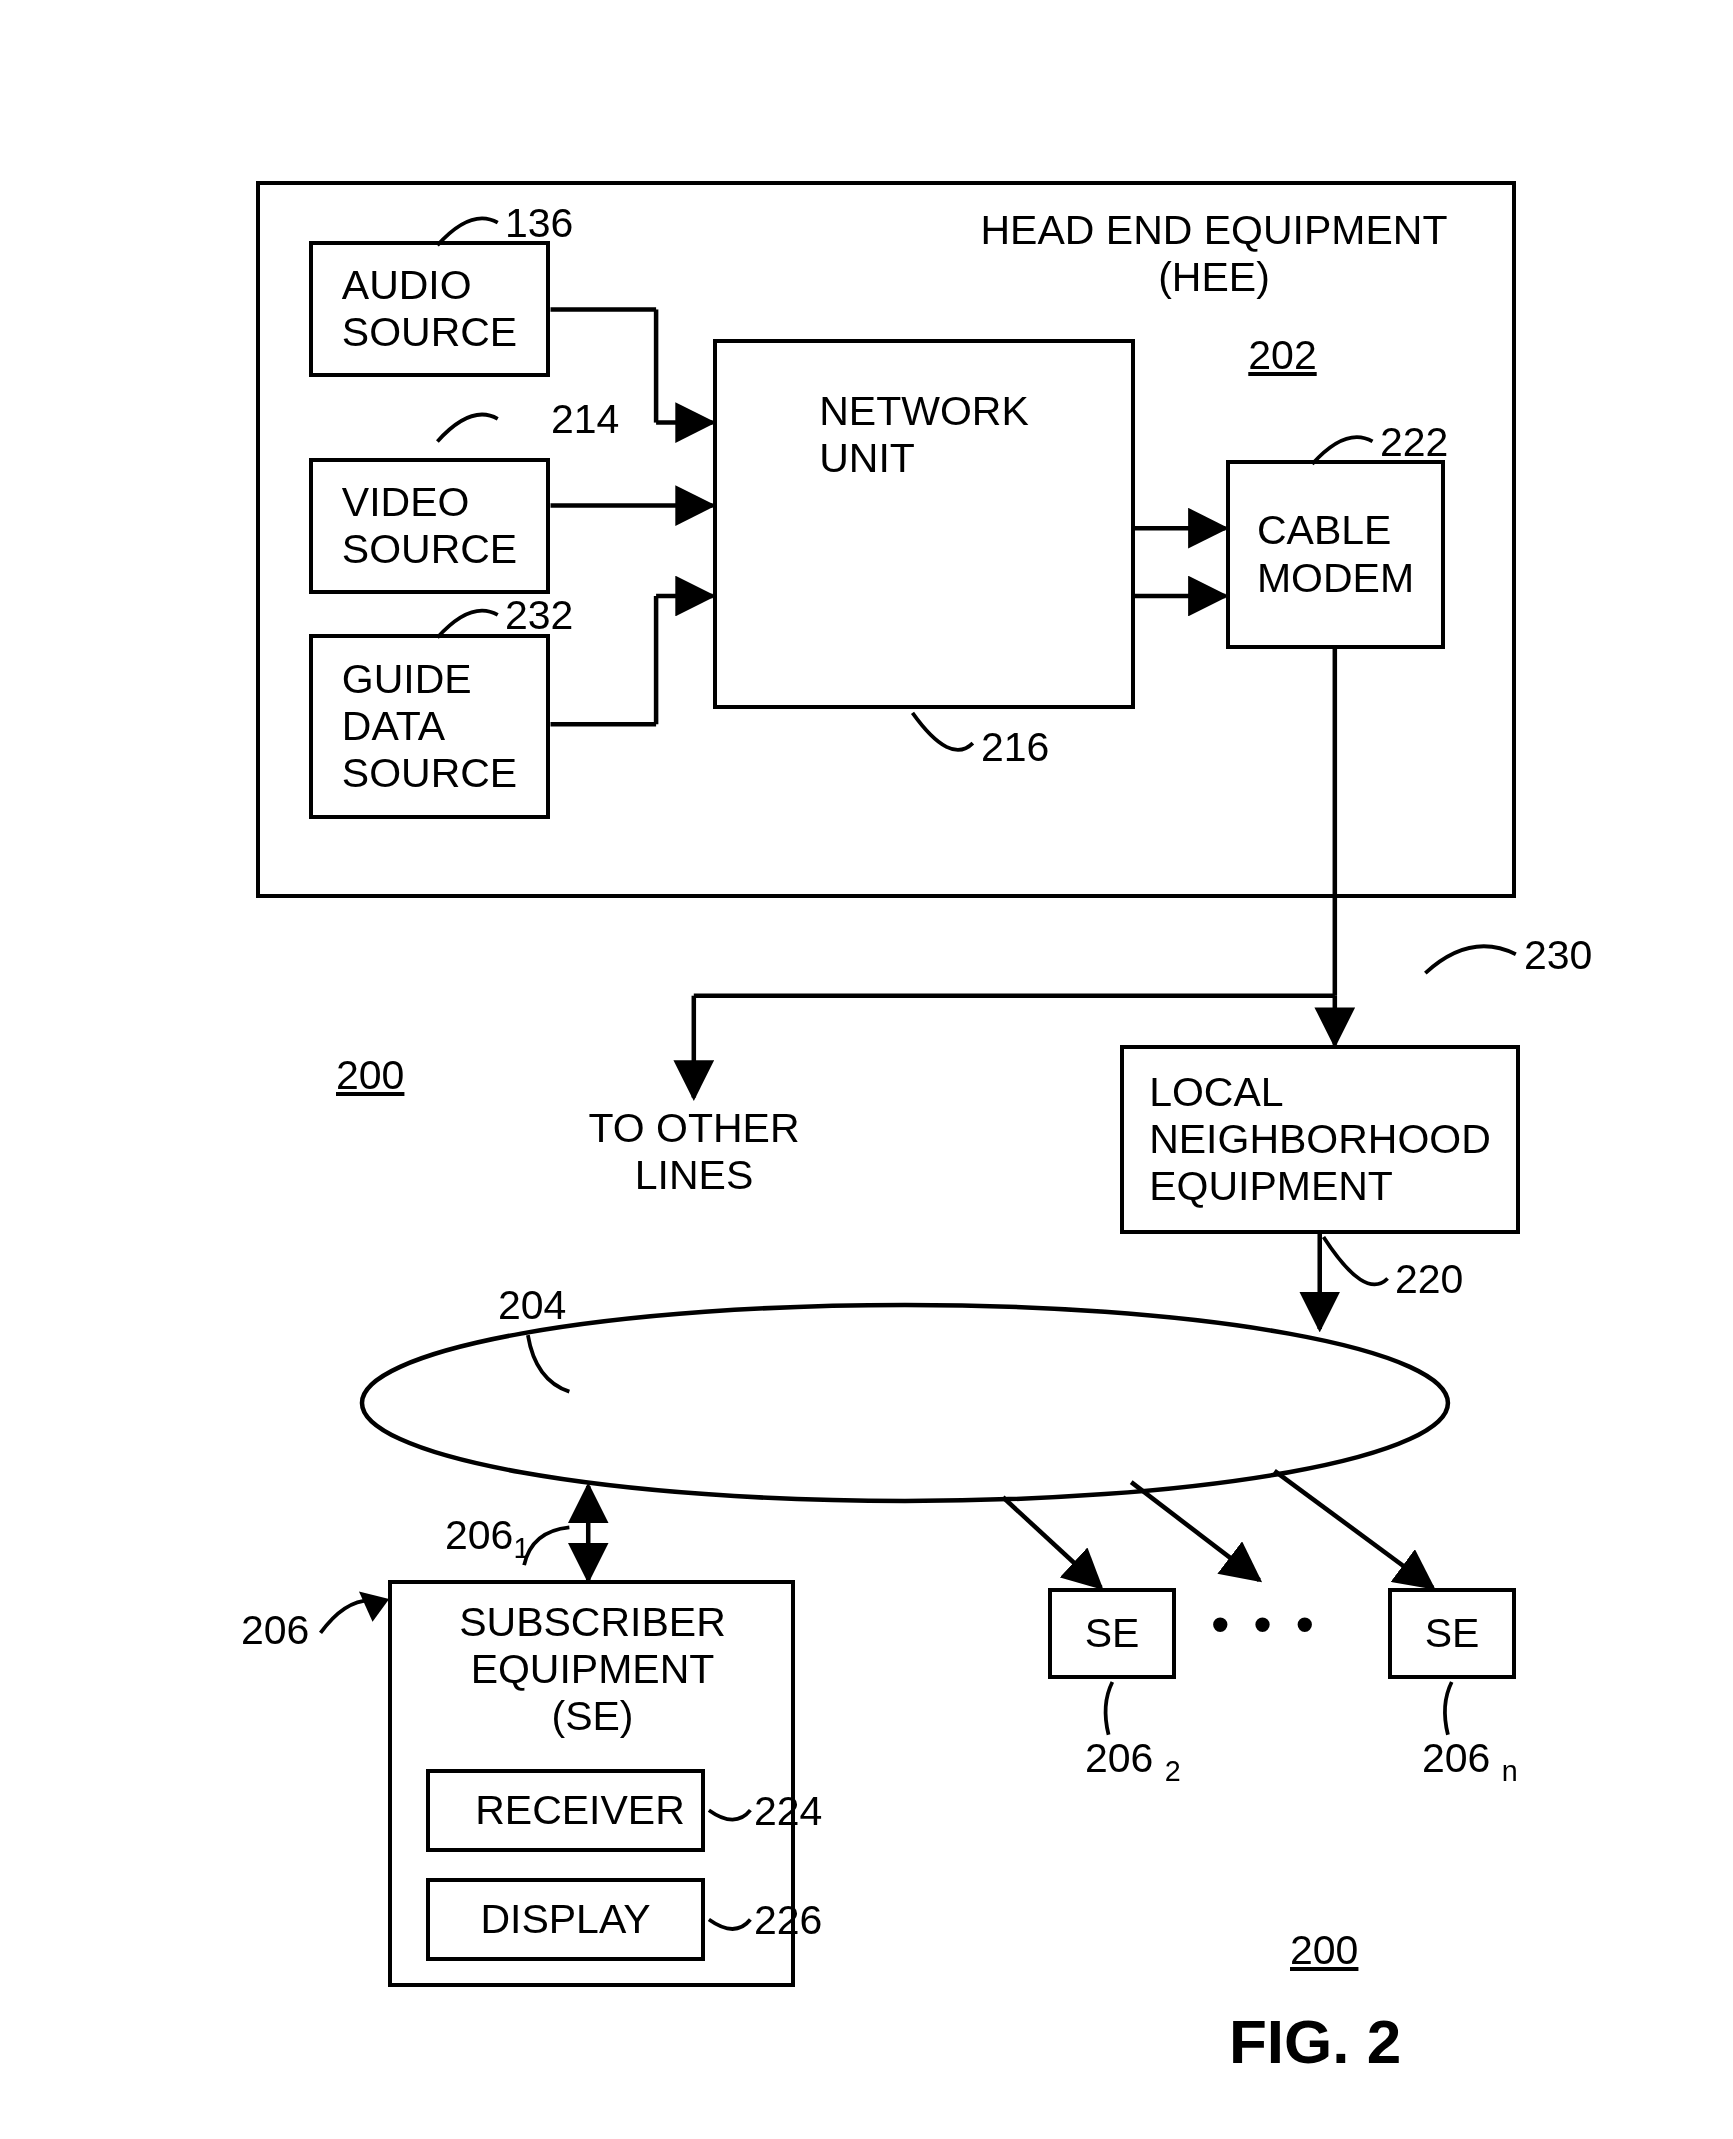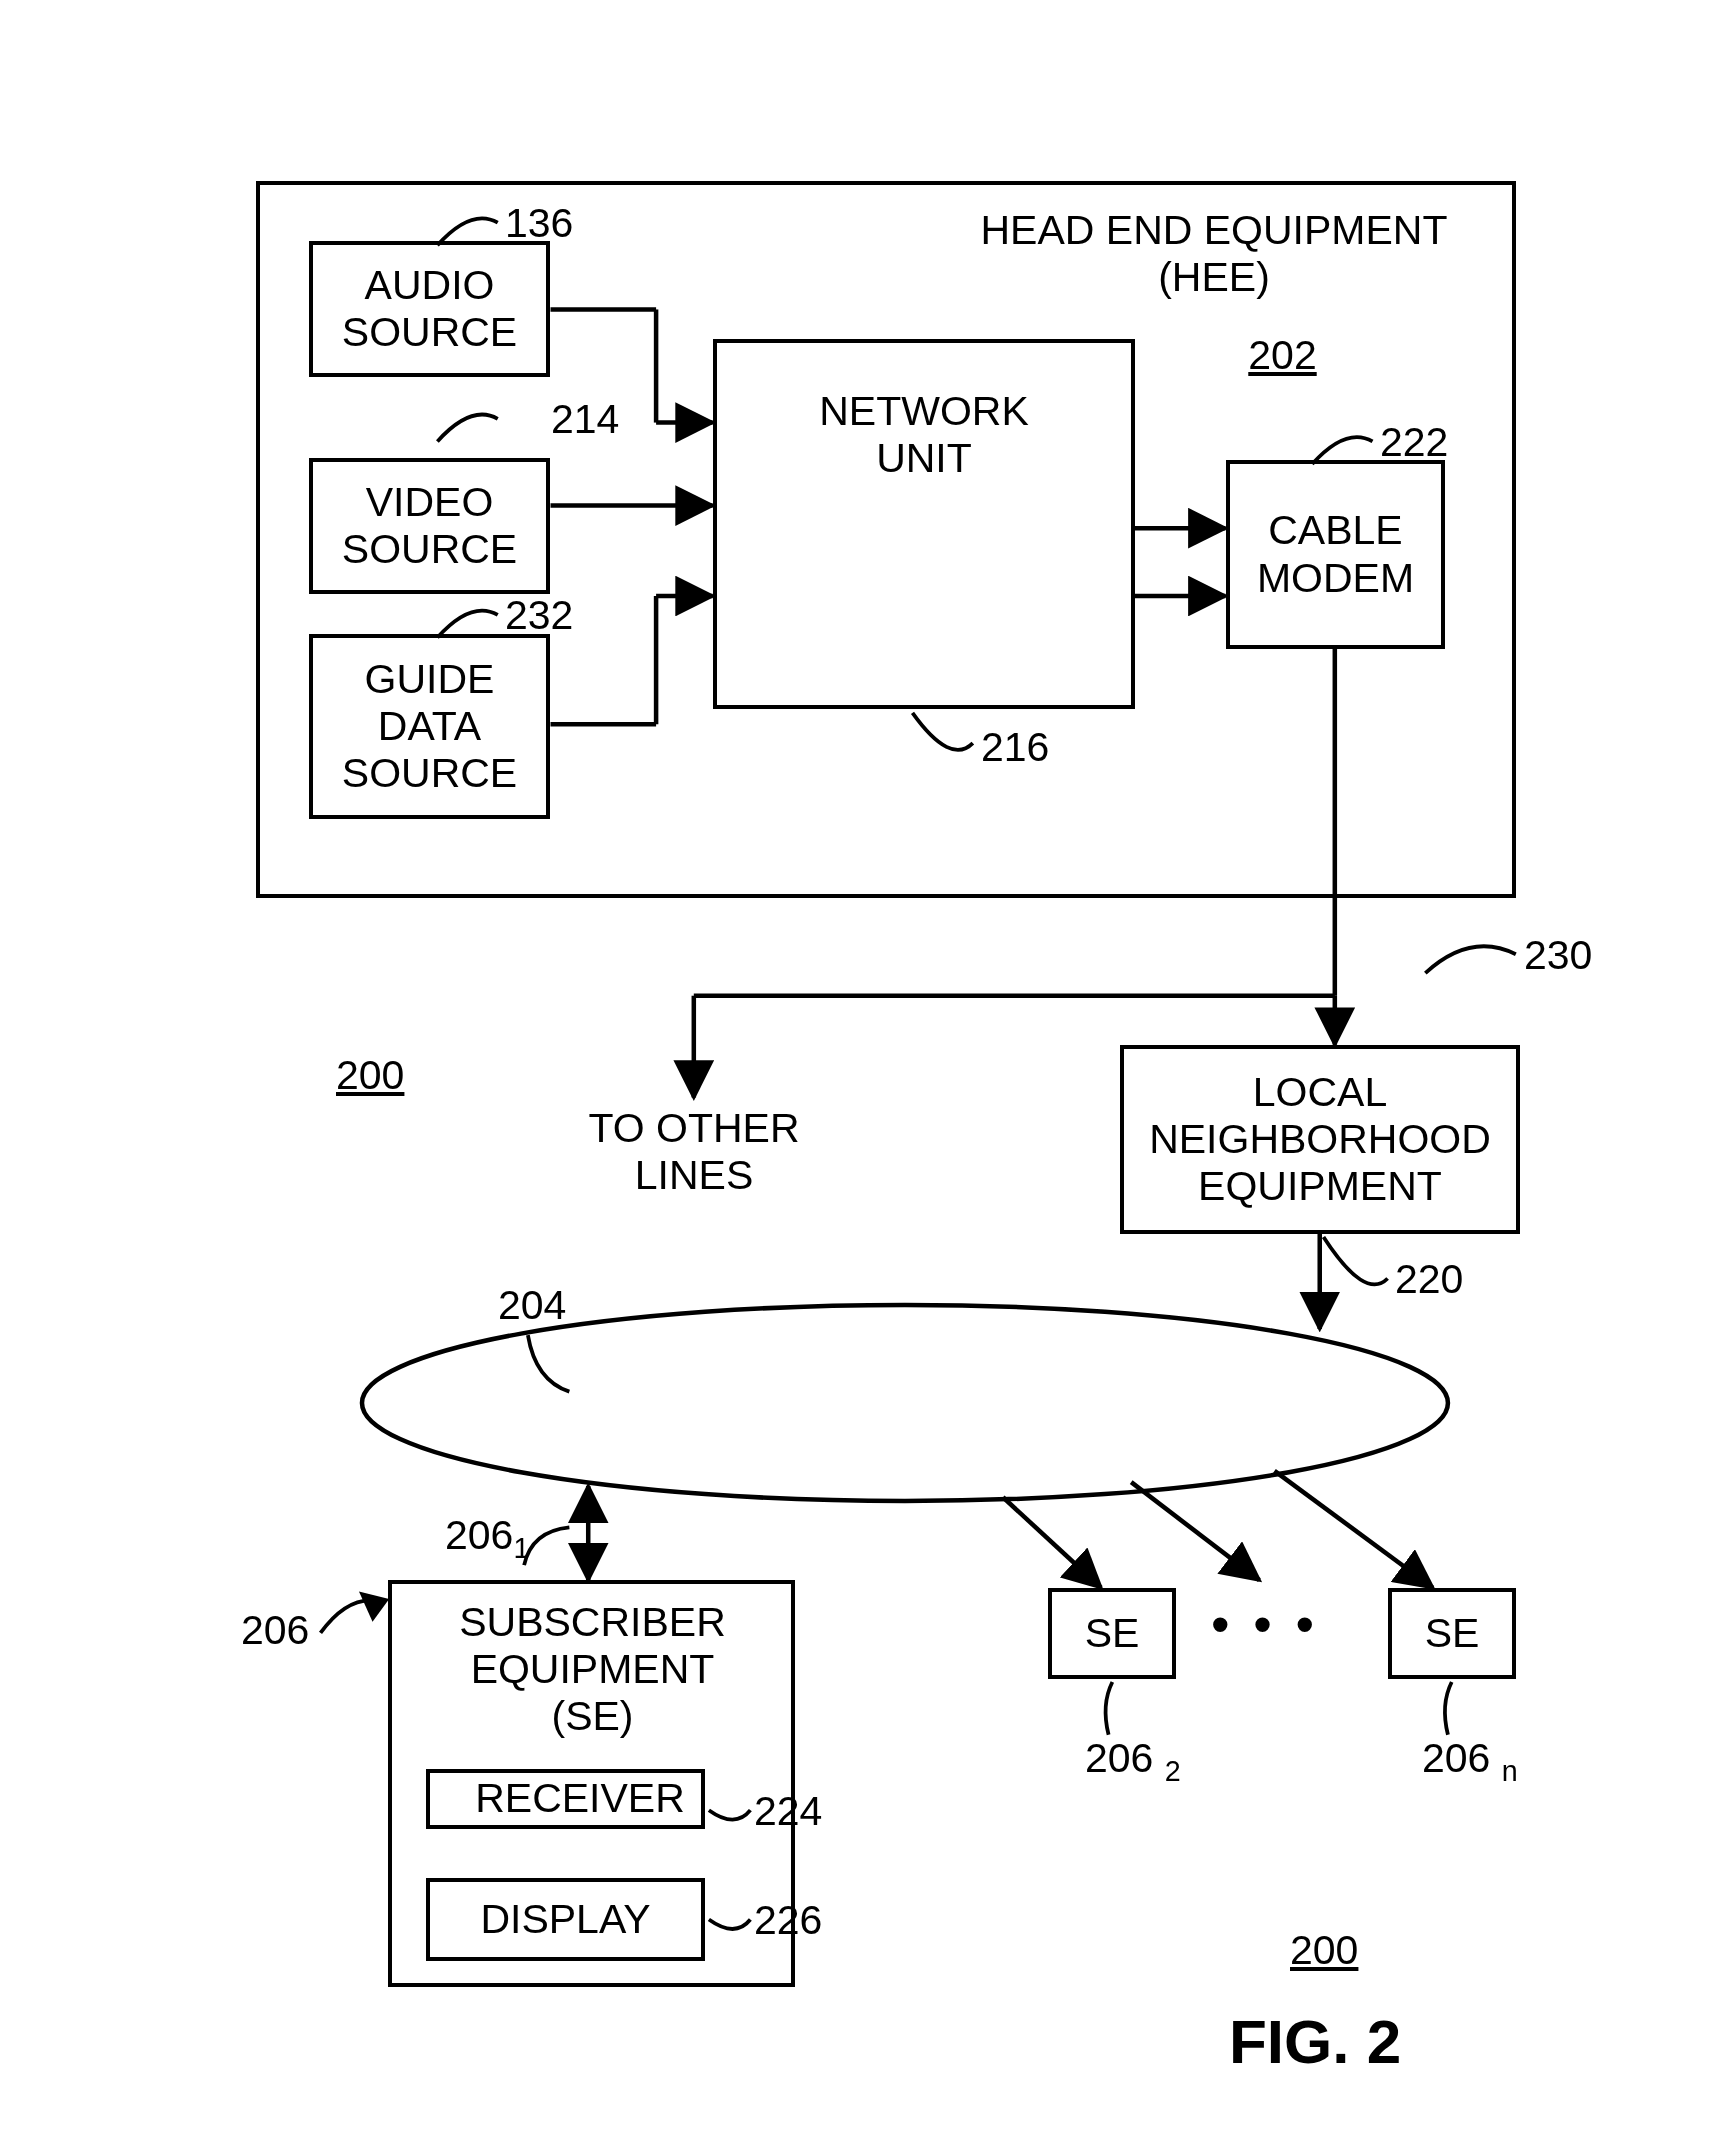--- a/index.html
+++ b/index.html
@@ -16,21 +16,21 @@
     color: #000;
   }
   .box {
     position: absolute;
     border: 4.5px solid #000;
     box-sizing: border-box;
     background: #fff;
     display: flex;
     align-items: center;
     justify-content: center;
-    text-align: center;
+    text-align: left;
     line-height: 1.15;
   }
   .label {
     position: absolute;
     text-align: center;
     line-height: 1.15;
   }
   .fs55 { font-size: 41px; }
   .fs68 { font-size: 62px; }
   .under { text-decoration: underline; }
@@ -98,21 +98,21 @@
   <div>EQUIPMENT</div>
   <div>(SE)</div>
 </div>
 
 <div class="label fs55" style="left:241px; top:1607px;">206</div>
 
 <div class="label fs55" style="left:445px; top:1512px;">
   <span>206</span><span class="sub">1</span>
 </div>
 
-<div class="box fs55" style="left:426px; top:1769px; width:279px; height:60px;padding-left:29px;">RECEIVER</div>
+<div class="box fs55" style="left:426px; top:1769px; width:279px; height:83px;padding-left:29px;">RECEIVER</div>
 <div class="label fs55" style="left:754px; top:1788px;">224</div>
 
 <div class="box fs55" style="left:426px; top:1878px; width:279px; height:83px;">DISPLAY</div>
 <div class="label fs55" style="left:754px; top:1897px;">226</div>
 
 <div class="box fs55" style="left:1048px; top:1588px; width:128px; height:91px;">SE</div>
 <div class="label fs55" style="left:1085px; top:1735px;">
   <span>206</span><span> </span><span class="sub">2</span>
 </div>
 

